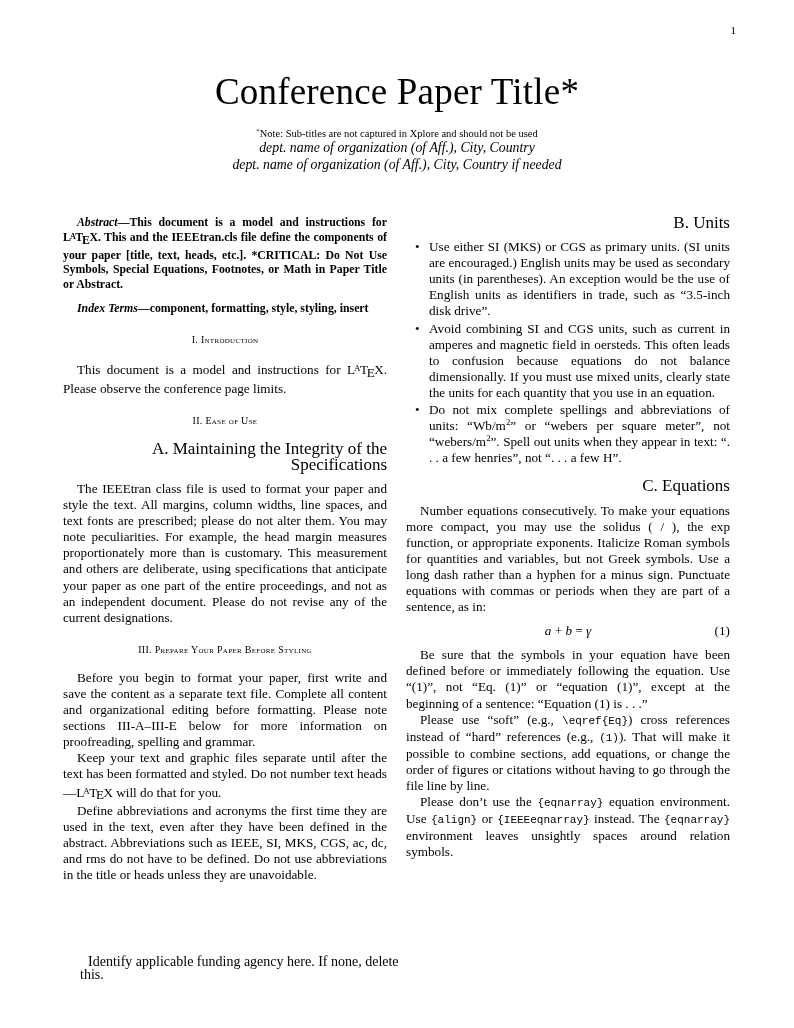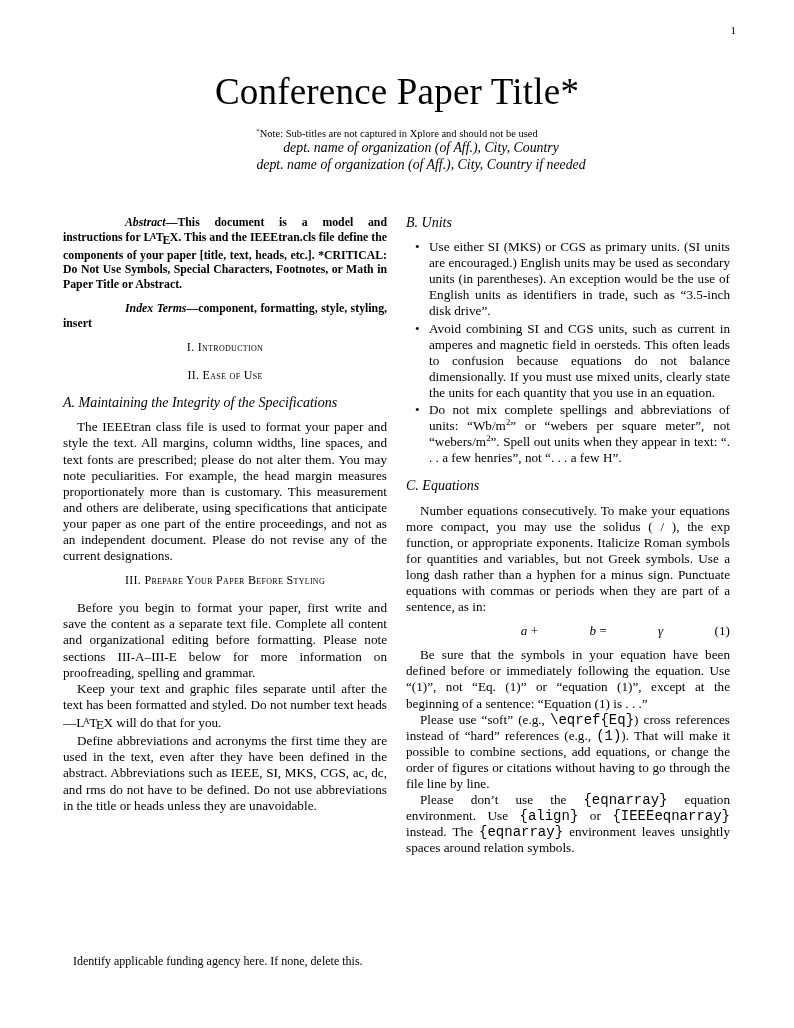--- a/index.html
+++ b/index.html
@@ -16,89 +16,90 @@
   .pagenum {
     position:absolute; top:24px; right:58px;
     font-size:11px;
   }
   .head { text-align:center; padding-top:70px; }
   .title { font-size:37px; font-weight:normal; letter-spacing:0.2px; }
   .title-note { font-size:10.5px; margin-top:15px; }
   .authors { font-size:14.5px; margin-top:21px; }
   .affil { font-size:13.8px; line-height:17px; }
   .affil:first-of-type { margin-top:3px; }
-  .it { font-style:italic;padding-left:48px; }
+  .it { font-style:italic; }
   .sup { font-size:66%; vertical-align:super; line-height:0; }
-  .tt { font-family:"Liberation Mono", monospace; font-size:14px; }
+  .tt { font-family:"Liberation Mono", monospace; font-size:11px; }
   .lxA { font-size:68%; vertical-align:0.28em; margin-left:-0.12em; margin-right:-0.06em; }
   .lxE { vertical-align:-0.21em; margin-left:-0.09em; margin-right:-0.05em; }
 
   .cols {
     display:flex; gap:19px;
     padding:0 63px;
     margin-top:42px;
   }
   .col {
     width:324px;
     font-size:13.2px;
     line-height:16.1px;
     text-align:justify;
   }
   .p { text-indent:14px; margin:0; }
   .abstract, .keywords { font-size:11.8px; line-height:14.9px; font-weight:bold; }
   .keywords { margin-top:9px; }
   .sechead {
-    font-size:12px; font-weight:normal;
+    font-size:10px; font-weight:normal;
     font-variant:small-caps;
     text-align:center;
     letter-spacing:0.3px;
-    margin:8px 0 12px;
+    margin:16px 0 12px;
   }
   .subhead {
-    font-size:14px; font-weight:normal; font-style:italic;
-    text-align:left; text-indent:0;
+    font-size:17px; font-weight:normal; 
+    text-align:right; text-indent:0;
     margin:12px 0 8px;
   }
   ul.units { list-style:none; margin:2px 0 5px; }
   ul.units li {
     position:relative;
     padding-left:23px;
     margin-bottom:1px;
   }
   ul.units li::before { content:"•"; position:absolute; left:9px; top:0; }
   .eqrow { position:relative; text-align:center; margin:8px 0; }
   .eqnum { position:absolute; right:0; top:0; }
   .funding {
-    position:absolute; left:65px; top:955px;
+    position:absolute; left:80px; top:955px;
     width:324px;
-    font-size:12px; line-height:13px;
+    font-size:14px; line-height:13px;
     text-indent:8px; text-align:left;
   }
 </style>
 </head>
 <body>
 
 <div class="page">
 
   <div class="pagenum">1</div>
 
   <div class="head">
     <div class="title">Conference Paper Title*</div>
     <div class="title-note"><span class="sup">*</span><span>Note: Sub-titles are not captured in Xplore and should not be used</span></div>
     <div class="affil it">dept. name of organization (of Aff.), City, Country</div>
     <div class="affil it">dept. name of organization (of Aff.), City, Country if needed</div>
   </div>
 
   <div class="cols">
 
     <div class="col">
-      <p class="p abstract"><span class="it">Abstract</span><span>—This document is a model and instructions for L</span><span class="lxA">A</span><span>T</span><span class="lxE">E</span><span>X. This and the IEEEtran.cls file define the components of your paper [title, text, heads, etc.]. *CRITICAL: Do Not Use Symbols, Special Characters, Footnotes, or Math in Paper Title or Abstract.</span></p>
+      <p class="p abstract"><span class="it">Abstract</span><span>—This document is a model and instructions for L</span><span class="lxA">A</span><span>T</span><span class="lxE">E</span><span>X. This and the IEEEtran.cls file define the components of your paper [title, text, heads, etc.]. *CRITICAL: Do Not Use Symbols, Special Equations, Footnotes, or Math in Paper Title or Abstract.</span></p>
       <p class="p keywords"><span class="it">Index Terms</span><span>—component, formatting, style, styling, insert</span></p>
 
       <div class="sechead"><span>I.</span> <span>Introduction</span></div>
+      <p class="p"><span>This document is a model and instructions for L</span><span class="lxA">A</span><span>T</span><span class="lxE">E</span><span>X. Please observe the conference page limits.</span></p>
 
       <div class="sechead"><span>II.</span> <span>Ease of Use</span></div>
       <div class="subhead">A. Maintaining the Integrity of the Specifications</div>
       <p class="p">The IEEEtran class file is used to format your paper and style the text. All margins, column widths, line spaces, and text fonts are prescribed; please do not alter them. You may note peculiarities. For example, the head margin measures proportionately more than is customary. This measurement and others are deliberate, using specifications that anticipate your paper as one part of the entire proceedings, and not as an independent document. Please do not revise any of the current designations.</p>
 
       <div class="sechead"><span>III.</span> <span>Prepare Your Paper Before Styling</span></div>
       <p class="p">Before you begin to format your paper, first write and save the content as a separate text file. Complete all content and organizational editing before formatting. Please note sections III-A–III-E below for more information on proofreading, spelling and grammar.</p>
       <p class="p"><span>Keep your text and graphic files separate until after the text has been formatted and styled. Do not number text heads—L</span><span class="lxA">A</span><span>T</span><span class="lxE">E</span><span>X will do that for you.</span></p>
 
       <p class="p">Define abbreviations and acronyms the first time they are used in the text, even after they have been defined in the abstract. Abbreviations such as IEEE, SI, MKS, CGS, ac, dc, and rms do not have to be defined. Do not use abbreviations in the title or heads unless they are unavoidable.</p>

